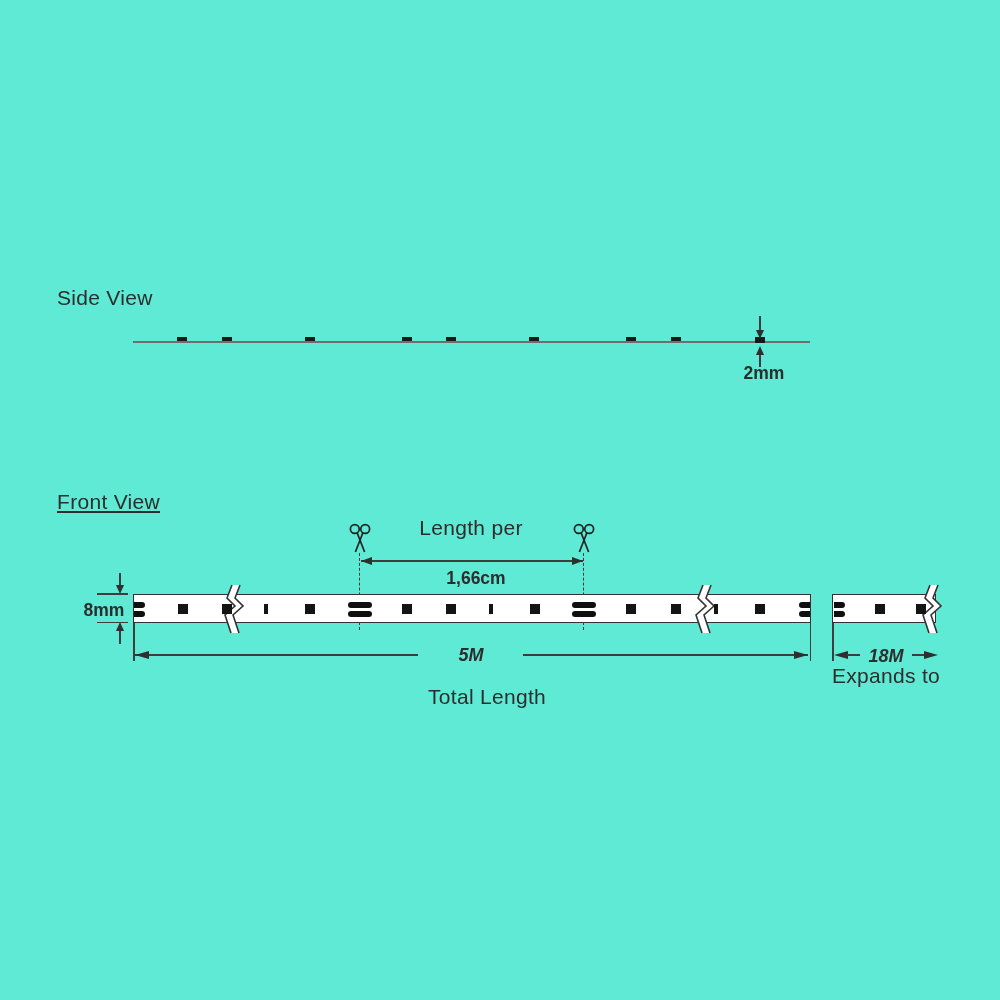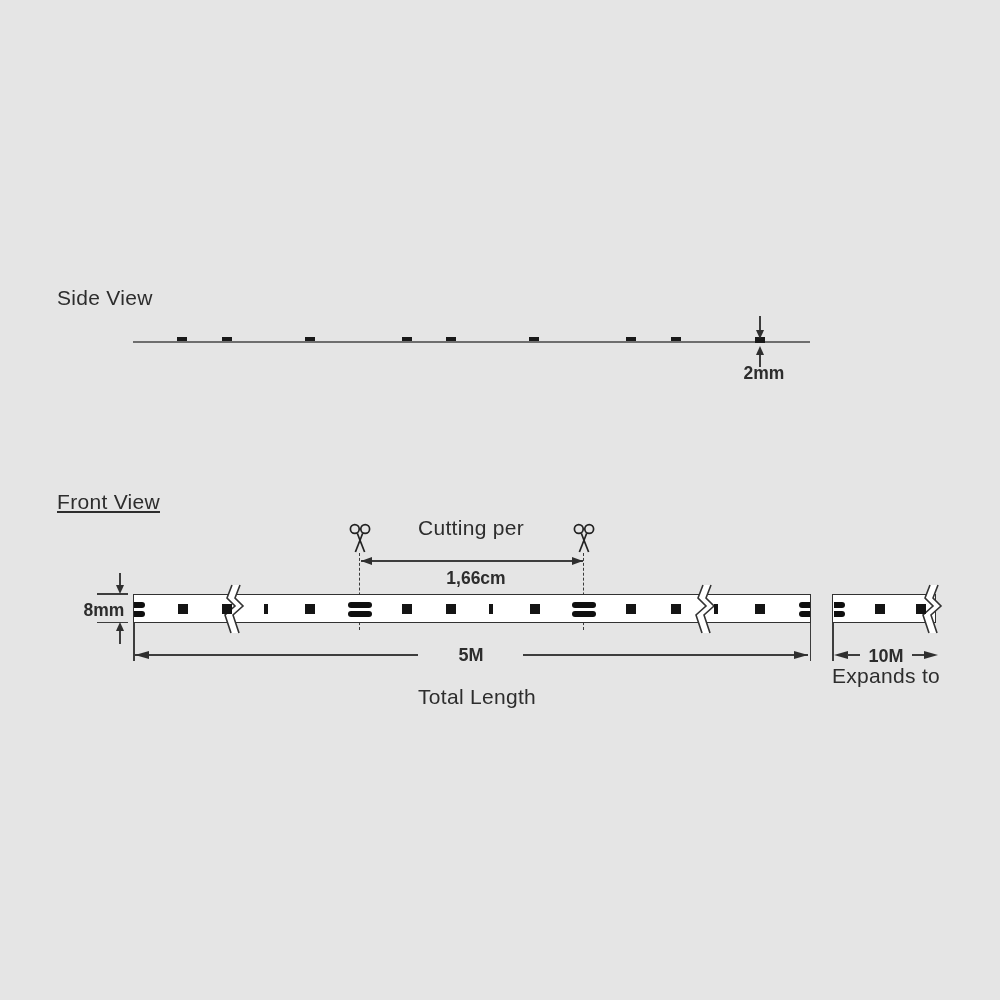--- a/index.html
+++ b/index.html
@@ -1,21 +1,21 @@
 <!DOCTYPE html>
 <html><head>
 <meta charset="utf-8">
 <style>
   html,body{margin:0;padding:0;background:#fff;}
-  .canvas{position:relative;width:1000px;height:1000px;background:#e5e5e5;overflow:hidden;
+  .canvas{position:relative;width:1000px;height:1000px;background:#5eead4;overflow:hidden;
           font-family:"Liberation Sans", sans-serif;color:#2d2d2d;}
   .abs{position:absolute;}
   .title{font-size:21px;font-weight:500;letter-spacing:.3px;white-space:nowrap;}
   .dim-label{font-weight:700;font-size:17.5px;text-align:center;white-space:nowrap;}
-  .dim-label-lg{font-weight:700;font-size:18px;text-align:center;white-space:nowrap;}
+  .dim-label-lg{font-weight:700;font-size:18px;text-align:center;white-space:nowrap;font-style:italic;}
   .caption{font-size:21px;font-weight:500;letter-spacing:.3px;text-align:center;white-space:nowrap;}
   .hline{background:#3d3d3d;height:1.5px;}
   .vline{background:#3d3d3d;width:1.5px;}
   .grayline{background:#6e6e6e;height:2px;}
   .dash-v{width:0;border-left:1.5px dashed #3a3a3a;}
   .arr{width:0;height:0;}
   .arr-down-sm{border-left:4px solid transparent;border-right:4px solid transparent;border-top:9px solid #2f2f2f;}
   .arr-up-sm{border-left:4px solid transparent;border-right:4px solid transparent;border-bottom:9px solid #2f2f2f;}
   .arr-left-sm{border-top:4px solid transparent;border-bottom:4px solid transparent;border-right:11px solid #2f2f2f;}
   .arr-right-sm{border-top:4px solid transparent;border-bottom:4px solid transparent;border-left:11px solid #2f2f2f;}
@@ -68,21 +68,21 @@
   </svg>
   <svg class="abs" style="left:572px;top:523px;" width="24" height="31" viewBox="0 0 24 31">
     <g fill="none" stroke="#222222" stroke-width="1.7">
       <circle cx="6.8" cy="6" r="4.4"></circle>
         <circle cx="17.2" cy="6" r="4.4"></circle>
       <line x1="9.3" y1="10.2" x2="16.6" y2="29"></line>
         <line x1="14.7" y1="10.2" x2="7.4" y2="29"></line>
     </g>
   </svg>
 
-  <div class="abs caption" style="left:391px;top:516px;width:160px;">Cutting per</div>
+  <div class="abs caption" style="left:391px;top:516px;width:160px;">Length per</div>
 
   <div class="abs hline" style="left:361px;top:560px;width:222px;"></div>
   <i class="abs arr arr-left-sm" style="left:361px;top:556.5px;"></i>
   <i class="abs arr arr-right-sm" style="left:572px;top:556.5px;"></i>
   <div class="abs dim-label" style="left:412px;top:568px;width:128px;">1,66cm</div>
 
   <div class="abs dash-v" style="left:359px;top:553px;height:77px;"></div>
   <div class="abs dash-v" style="left:583px;top:553px;height:77px;"></div>
 
   <div class="abs strip" style="left:133px;top:594px;width:678px;height:29px;"></div>
@@ -141,23 +141,23 @@
   <div class="abs vline" style="left:119px;top:631px;height:13px;"></div>
   <div class="abs dim-label" style="left:74px;top:600px;width:60px;">8mm</div>
 
   <div class="abs vline" style="left:133px;top:623px;height:38px;"></div>
   <div class="abs vline" style="left:809.5px;top:623px;height:38px;"></div>
   <div class="abs hline" style="left:135px;top:654px;width:283px;"></div>
   <div class="abs hline" style="left:523px;top:654px;width:285px;"></div>
   <i class="abs arr arr-left-lg" style="left:135px;top:650.5px;"></i>
   <i class="abs arr arr-right-lg" style="left:794px;top:650.5px;"></i>
   <div class="abs dim-label-lg" style="left:440px;top:645px;width:62px;">5M</div>
-  <div class="abs caption" style="left:397px;top:685px;width:160px;">Total Length</div>
+  <div class="abs caption" style="left:407px;top:685px;width:160px;">Total Length</div>
 
   <div class="abs vline" style="left:832px;top:623px;height:38px;"></div>
   <i class="abs arr arr-left-lg" style="left:834px;top:650.5px;"></i>
   <div class="abs hline" style="left:847px;top:654px;width:13px;"></div>
-  <div class="abs dim-label-lg" style="left:855px;top:646px;width:62px;">10M</div>
+  <div class="abs dim-label-lg" style="left:855px;top:646px;width:62px;">18M</div>
   <div class="abs hline" style="left:912px;top:654px;width:13px;"></div>
   <i class="abs arr arr-right-lg" style="left:924px;top:650.5px;"></i>
   <div class="abs caption" style="left:811px;top:664px;width:150px;">Expands to</div>
 
 </div>
 
 </body></html>

